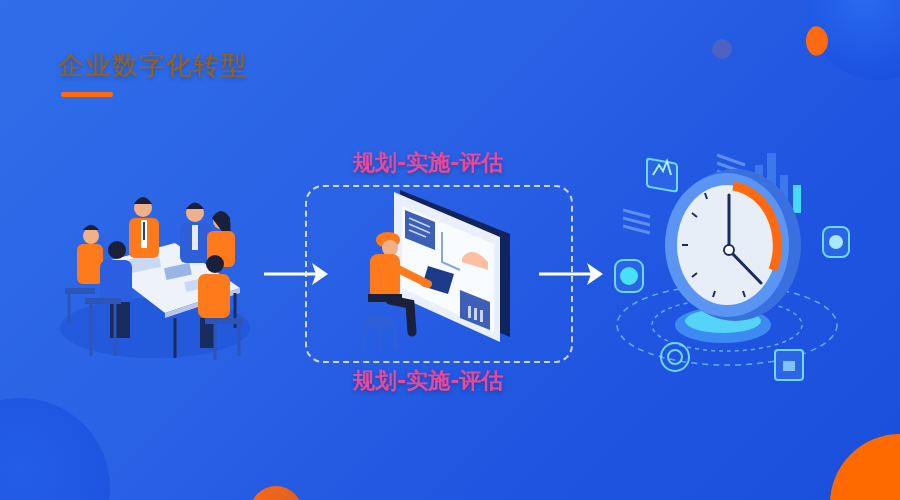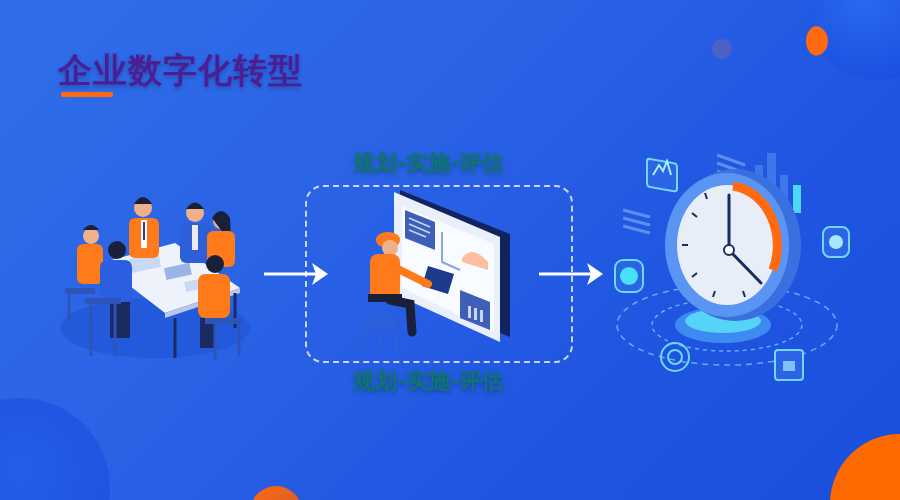--- a/index.html
+++ b/index.html
@@ -12,27 +12,27 @@
   .deco { position: absolute; border-radius: 50%; }
   .circ-tr { left: 808px; top: -60px; width: 140px; height: 140px; background: radial-gradient(circle at 40% 40%, #2a6af0, #1447d8); }
   .crescent-tr { left: 806px; top: 26px; width: 22px; height: 30px; background: #ff6a10; border-radius: 50% 0 0 50%; clip-path: ellipse(60% 50% at 40% 50%); }
   .dot-tr { left: 712px; top: 39px; width: 20px; height: 20px; background: #5f64b8; opacity: 0.7; }
   .circ-bl { left: -70px; top: 398px; width: 180px; height: 180px; background: radial-gradient(circle at 50% 40%, #245ee8, #1a4fdc); }
   .circ-bl2 { left: 250px; top: 486px; width: 52px; height: 52px; background: linear-gradient(135deg, #ff6a10, #c95a30); }
   .circ-br { left: 830px; top: 434px; width: 140px; height: 140px; background: #ff6a00; }
 
   .title {
     position: absolute; left: 58px; top: 48px;
-    color: #4c1d95; font-size: 34px; font-weight: bold; letter-spacing: 1px;
+    color: #a16207; font-size: 26px; font-weight: normal; letter-spacing: 1px;
     text-shadow: 0 2px 4px rgba(0,0,0,0.25);
   }
   .title-underline { position: absolute; left: 61px; top: 92px; width: 52px; height: 5px; background: #ff6a10; border-radius: 2px; }
 
   .stage-label {
-    position: absolute; color: #0f766e; font-size: 22px; font-weight: bold;
+    position: absolute; color: #ec4899; font-size: 22px; font-weight: bold;
     text-shadow: 0 2px 4px rgba(0,0,0,0.25);
   }
   .label-top { left: 353px; top: 148px; }
   .label-bottom { left: 353px; top: 366px; }
 
   .dash-box {
     position: absolute; left: 305px; top: 185px; width: 268px; height: 178px;
     border: 2px dashed rgba(255,255,255,0.75); border-radius: 18px;
   }
 

